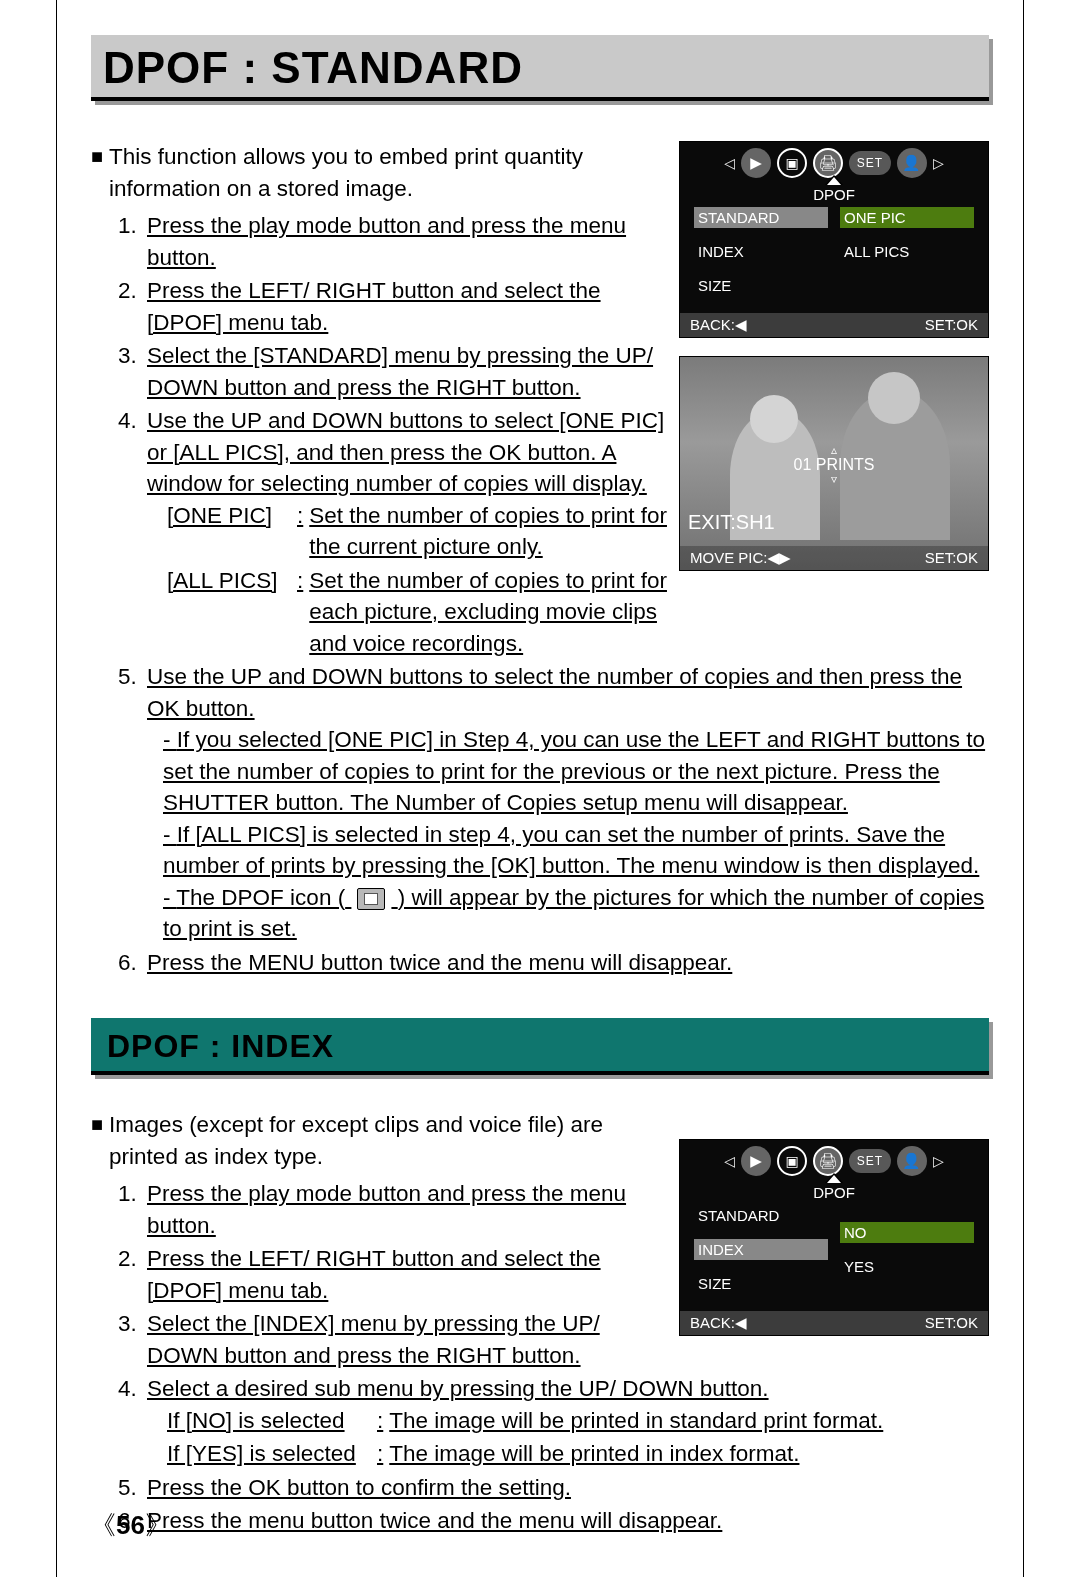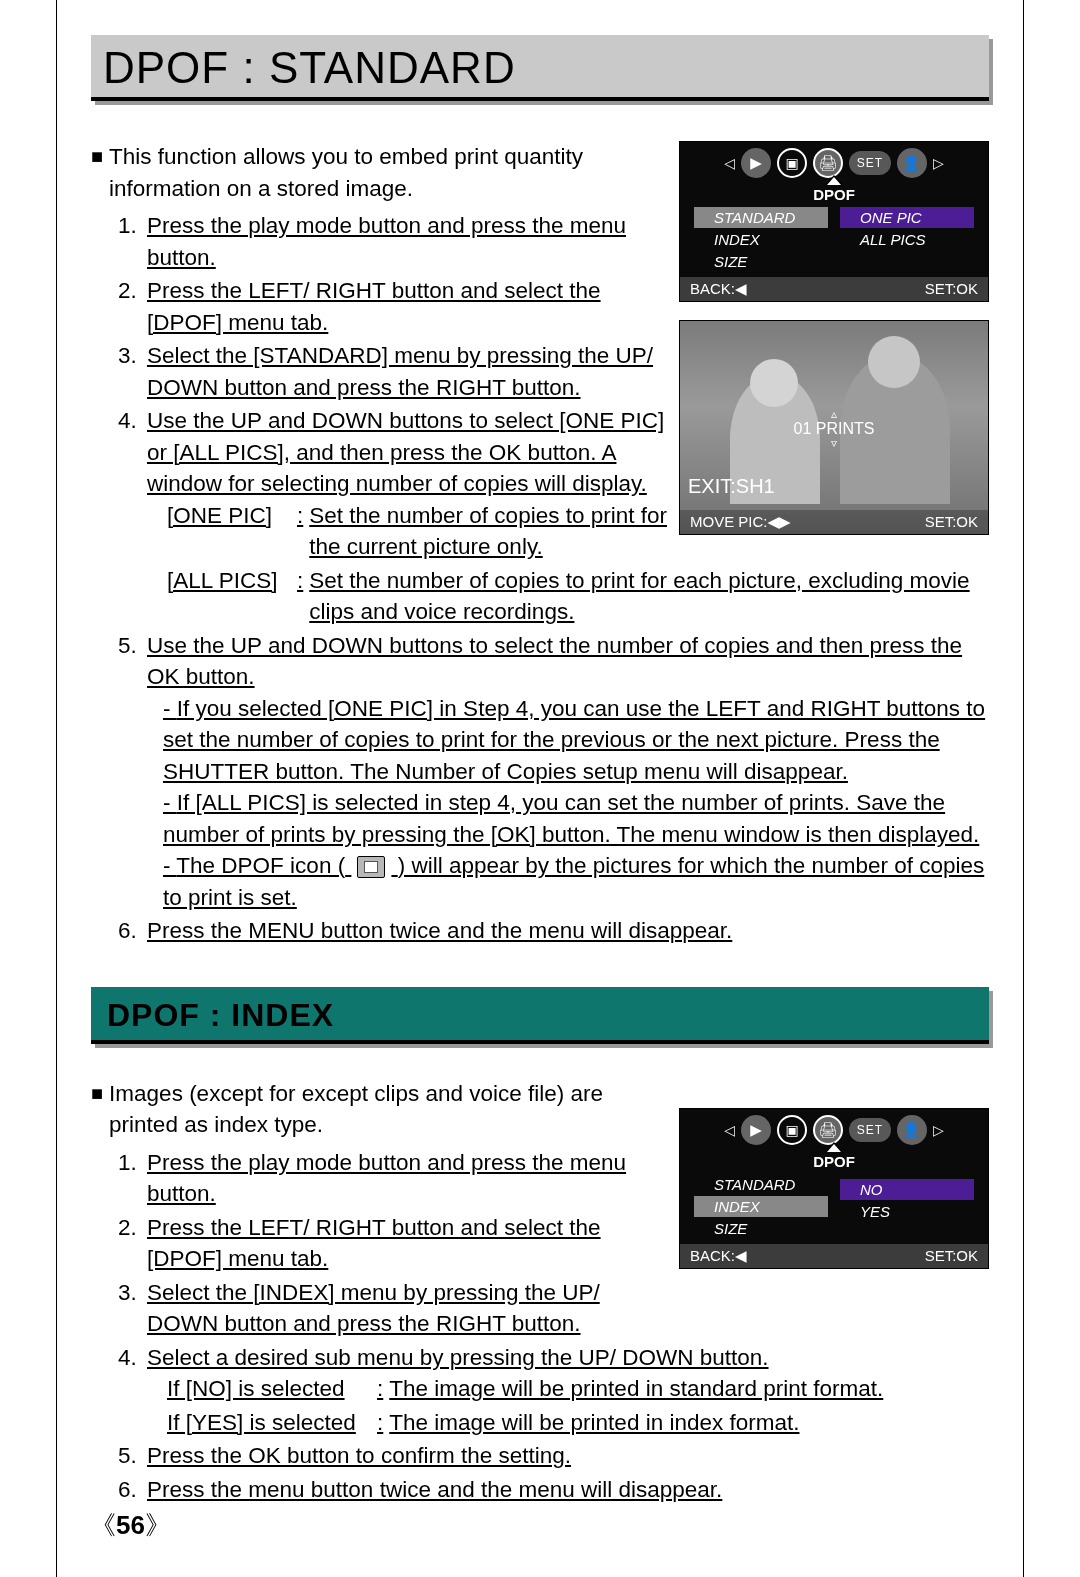--- a/index.html
+++ b/index.html
@@ -29,21 +29,21 @@
   }
   .title-bar {
     background: #c9c9c9;
     border-bottom: 4px solid #000;
     padding: 8px 12px 4px 12px;
     margin-bottom: 40px;
     box-shadow: 4px 4px 0 #999;
   }
   .title-bar h1 {
     font-size: 44px;
-    font-weight: 400;
+    font-weight: 700;
     letter-spacing: 1px;
   }
   .subtitle-bar {
     background: #0f766e;
     border-bottom: 4px solid #000;
     padding: 10px 16px 6px 16px;
     margin: 38px 0 34px 0;
     box-shadow: 4px 4px 0 #999;
   }
   .subtitle-bar h2 {
@@ -125,21 +125,21 @@
   .icon-pill {
     width: 42px; height: 24px;
     border-radius: 12px;
     background: #585858;
     display:flex; align-items:center; justify-content:center;
     font-size: 12px; letter-spacing: 1px;
   }
   .icon-selected { border: 2px solid #fff; }
   .dpof-header {
     text-align: center;
-    font-weight: bold;
+    font-weight: normal;
     padding: 2px 0;
     position: relative;
   }
   .dpof-pointer {
     width: 0; height: 0;
     border-left: 9px solid transparent;
     border-right: 9px solid transparent;
     border-bottom: 10px solid #000;
     position: absolute;
     left: 50%; transform: translateX(-50%);
@@ -156,26 +156,25 @@
   }
   .menu-body {
     display: flex;
     padding: 0 8px;
   }
   .menu-col {
     flex: 1;
     padding: 2px 6px;
   }
   .menu-row {
-    padding: 2px 20px;
-    margin-bottom: 1px;
-    font-style: italic;
+    padding: 2px 4px;
+    margin-bottom: 13px;
   }
   .hl-orange { background: #888; }
-  .hl-dark { background: #4c1d95; }
+  .hl-dark { background: #4d7c0f; }
   .menu-footer {
     display: flex;
     justify-content: space-between;
     background: #3c3c3c;
     padding: 3px 10px;
     margin-top: 2px;
   }
   .photo-lcd {
     width: 310px;
     height: 215px;

